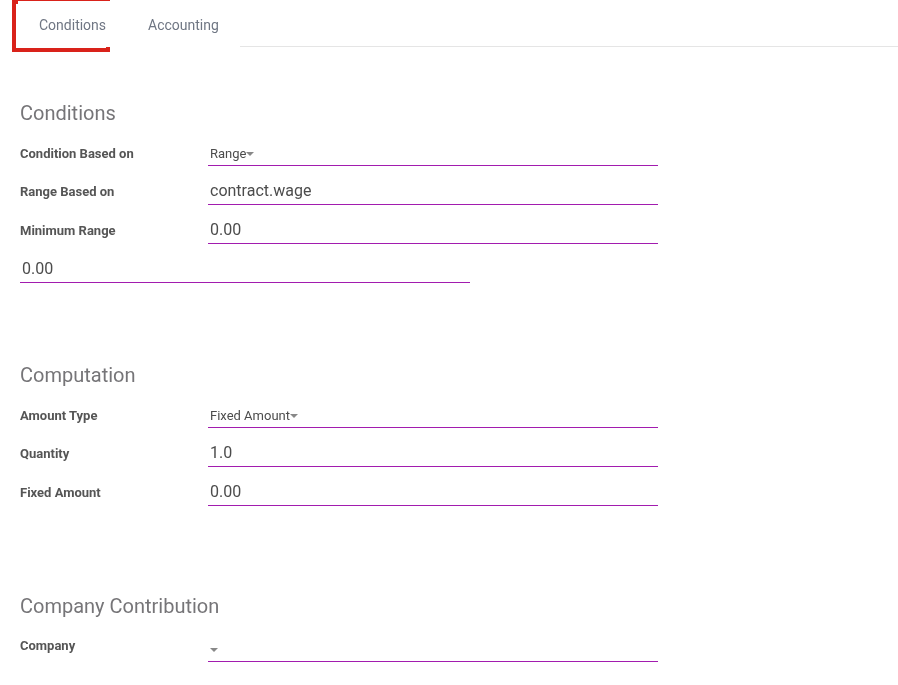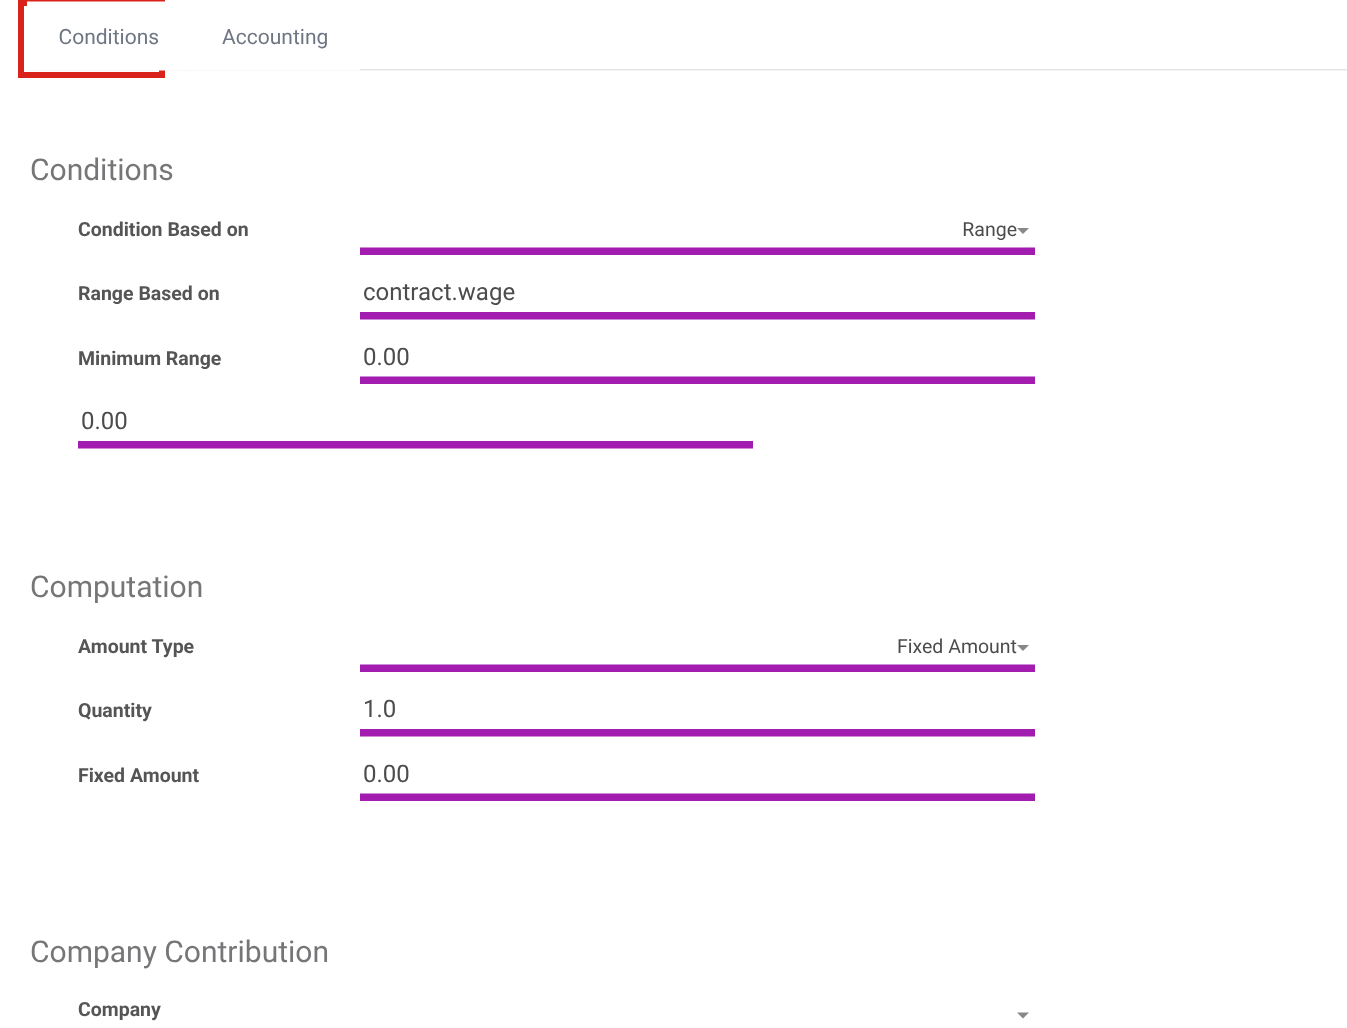--- a/index.html
+++ b/index.html
@@ -67,41 +67,40 @@
     .section-title {
       font-size: 20px;
       color: #767578;
       font-weight: 400;
       margin-bottom: 18px;
     }
     .field-row {
       display: flex;
       align-items: baseline;
       margin-bottom: 12px;
-      margin-left: 32px;
     }
     .field-label {
       width: 188px;
       font-size: 13px;
       font-weight: 700;
       color: #555;
       flex-shrink: 0;
       padding-top: 2px;
     }
     .field-value {
       flex: 0 0 450px;
-      border-bottom: 5px solid #a21caf;
+      border-bottom: 1px solid #a21caf;
       padding: 3px 2px 4px 2px;
       font-size: 13px;
       color: #4c4c4c;
       position: relative;
       background: transparent;
       display: flex;
       align-items: center;
-      justify-content: flex-end;
+      justify-content: flex-start;
       min-height: 22px;
     }
     .field-value.select {
       cursor: pointer;
     }
     .field-value input {
       border: none;
       outline: none;
       background: transparent;
       font-size: 16px;

